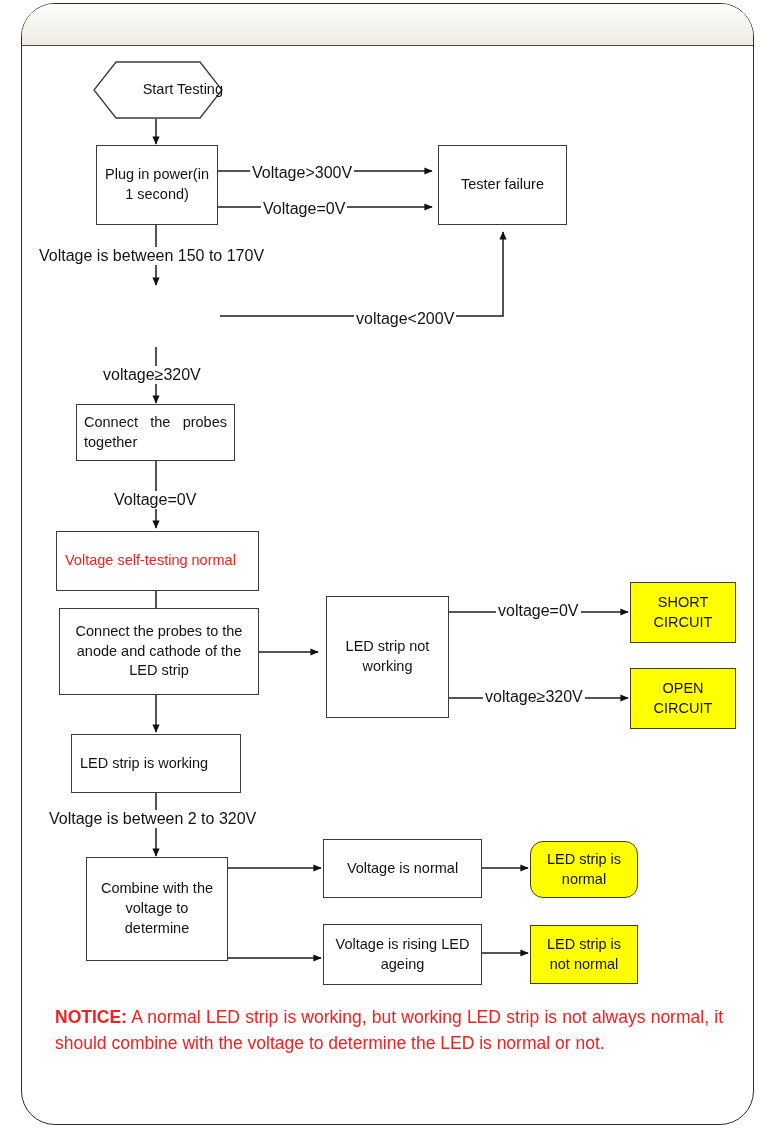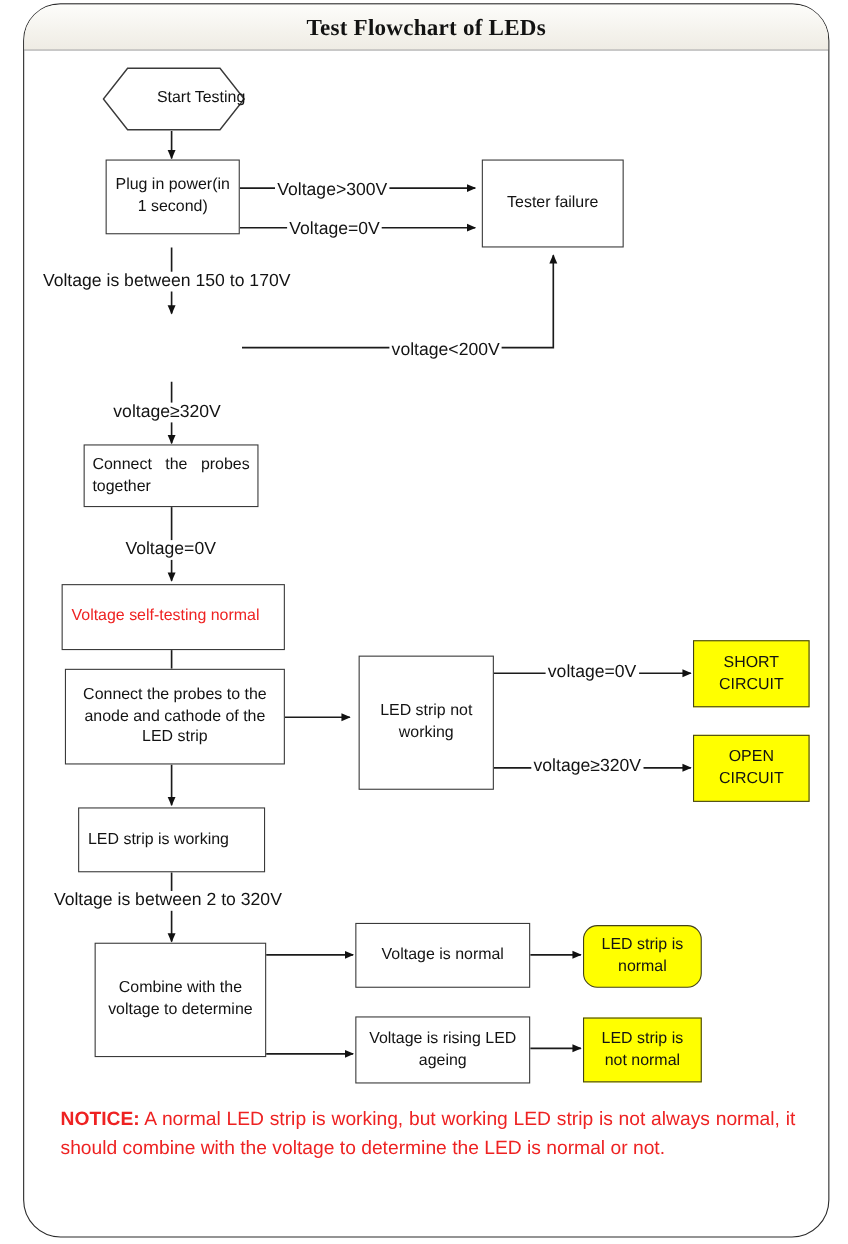--- a/index.html
+++ b/index.html
@@ -149,21 +149,20 @@
     font-weight: bold;
   }
 </style>
 </head>
 <body>
 
 <div id="page">
   <div id="card">
 
     <div id="card-header"></div>
-    <div id="card-title">Test Flowchart of LEDs</div>
 
     <svg id="edges" viewBox="0 0 733 1122" width="733" height="1122">
       <defs>
         <marker id="arrow" markerWidth="9" markerHeight="9" refX="7.6" refY="4" orient="auto" markerUnits="userSpaceOnUse">
           <path d="M0,0.4 L8.4,4 L0,7.6 z" fill="#111111"></path>
         </marker>
       </defs>
       <g stroke="#1b1b1b" stroke-width="1.5" fill="none">
 
         <line x1="134" y1="115" x2="134" y2="140" marker-end="url(#arrow)"></line>
@@ -202,40 +201,40 @@
       </g>
     </svg>
 
     <div class="hexagon" style="left:71px; top:57px; width:130px; height:58px;">
       <svg width="130" height="58">
         <polygon points="23,1 107,1 129,29 107,57 23,57 1,29" fill="#ffffff" stroke="#3a3a3a" stroke-width="1.3"></polygon>
       </svg>
       <span class="hex-label">Start Testing</span>
     </div>
 
-    <div class="node" style="left:74px; top:141px; width:122px; height:68px;">Plug in power(in 1 second)</div>
+    <div class="node" style="left:74px; top:141px; width:122px; height:80px;">Plug in power(in 1 second)</div>
 
     <div class="node" style="left:416px; top:141px; width:129px; height:80px;">Tester failure</div>
 
 
     <div class="node justify" style="left:54px; top:400px; width:159px; height:57px;">Connect  the  probes together</div>
 
     <div class="node redtext" style="left:34px; top:527px; width:203px; height:60px;">Voltage self-testing normal</div>
 
     <div class="node" style="left:37px; top:604px; width:200px; height:87px;">Connect the probes to the anode and cathode of the LED strip</div>
 
     <div class="node" style="left:304px; top:592px; width:123px; height:122px;">LED strip not working</div>
 
     <div class="node yellow" style="left:608px; top:578px; width:106px; height:61px;">SHORT CIRCUIT</div>
 
     <div class="node yellow" style="left:608px; top:664px; width:106px; height:61px;">OPEN CIRCUIT</div>
 
     <div class="node leftpad" style="left:49px; top:730px; width:170px; height:59px;">LED strip is working</div>
 
-    <div class="node" style="left:64px; top:853px; width:156px; height:104px;">Combine with the voltage to determine</div>
+    <div class="node" style="left:64px; top:853px; width:142px; height:104px;">Combine with the voltage to determine</div>
 
     <div class="node" style="left:301px; top:835px; width:159px; height:59px;">Voltage is normal</div>
 
     <div class="node" style="left:301px; top:920px; width:159px; height:61px;">Voltage is rising LED ageing</div>
 
     <div class="node yellow" style="left:508px; top:837px; width:108px; height:57px;border-radius:13px;">LED strip is normal</div>
 
     <div class="node yellow" style="left:508px; top:921px; width:108px; height:59px;">LED strip is not normal</div>
 
     <div class="edge-label" style="left:228px; top:160px;">Voltage&gt;300V</div>

